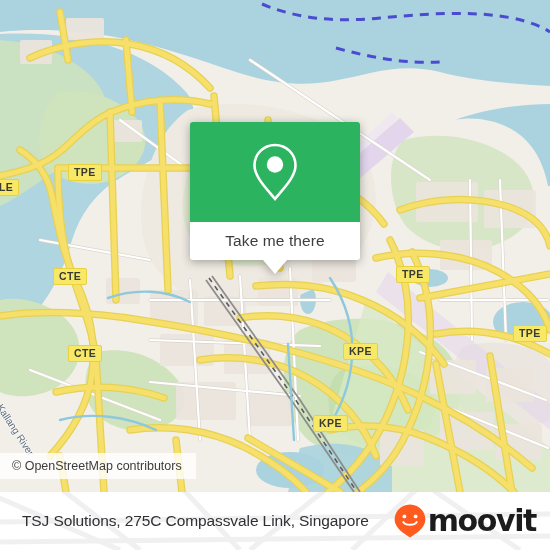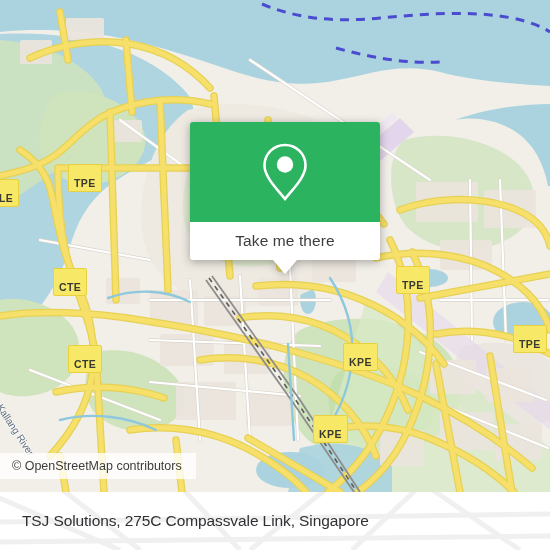--- a/index.html
+++ b/index.html
@@ -22,41 +22,41 @@
   
   .shield{
     position:absolute;
     background:#f7e967;
     border:1.5px solid #e8d13c;
     border-radius:2px;
     color:#3a3a32;
     font-size:10.5px;
     font-weight:bold;
     letter-spacing:.4px;
-    padding:12px 5px 2px 5px;
+    padding:1px 5px 2px 5px;
     line-height:12px;
     white-space:nowrap;
     box-sizing:border-box;
     font-family:"Liberation Sans","DejaVu Sans",sans-serif;
   }
 
   .riverlabel{
     position:absolute;
     color:#5b6b7a;
     font-size:10px;
     white-space:nowrap;
     font-family:"Liberation Sans","DejaVu Sans",sans-serif;
     text-shadow:0 0 2px #fff,0 0 2px #fff,0 0 3px #fff;
   }
 
   
   #popup{
     position:absolute;
     left:190px;top:122px;
-    width:190px;
+    width:170px;
     filter:drop-shadow(0 2px 5px rgba(0,0,0,.32));
   }
   #popup-green{
     background:#2cb35f;
     height:100px;
     border-radius:3px 3px 0 0;
     display:flex;align-items:center;justify-content:center;
   }
   #popup-pin{display:block;}
   #popup-action{
@@ -376,16 +376,26 @@
         <path d="M 180,-6 L 240,58"></path>
         <path d="M 330,-6 L 250,58"></path>
         <path d="M 420,-6 L 352,58"></path>
         <path d="M 430,-4 L 520,58"></path>
         <path d="M 0,30 L 550,22"></path>
         <path d="M 0,50 L 550,44"></path>
       </g>
     </svg>
     <div id="footer-inner">
       <div id="footer-title">TSJ Solutions, 275C Compassvale Link, Singapore</div>
+      <div id="logo">
+        <svg width="34" height="36" viewBox="0 0 34 36">
+          <path d="M17 1.5 C 8.4 1.5 1.6 8.2 1.6 16.6 C 1.6 25.6 13 32 17 34.5
+                   C 21 32 32.4 25.6 32.4 16.6 C 32.4 8.2 25.6 1.5 17 1.5 Z" fill="#ff5b1f"></path>
+          <circle cx="11.4" cy="13.4" r="1.9" fill="#ffffff"></circle>
+          <circle cx="22.6" cy="13.4" r="1.9" fill="#ffffff"></circle>
+          <path d="M 10.4 19.2 C 12.6 22.6 21.4 22.6 23.6 19.2" fill="none" stroke="#ffffff" stroke-width="2.1" stroke-linecap="round"></path>
+        </svg>
+        <span id="logo-word">moovit</span>
+      </div>
     </div>
   </div>
 
 </div>
 
 </body></html>

